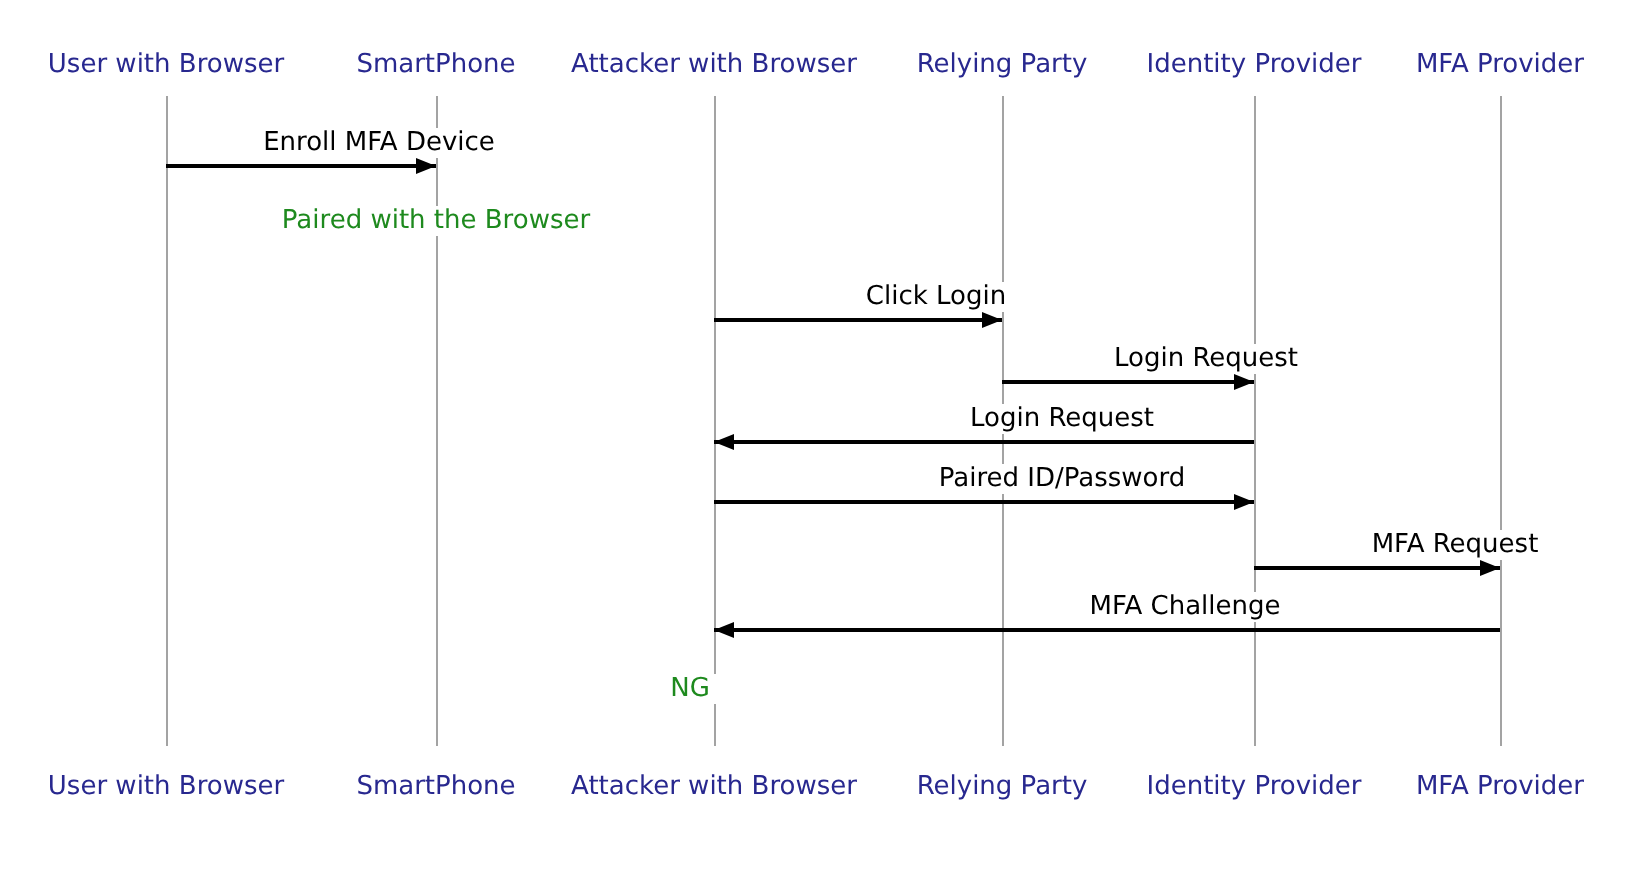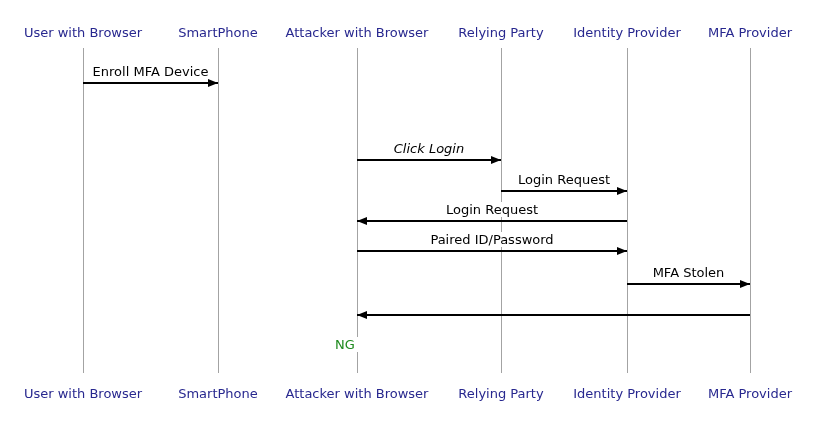--- a/index.html
+++ b/index.html
@@ -20,21 +20,21 @@
   }
   .arrowhead{
     position:absolute;width:0;height:0;
     border-top:4px solid transparent;border-bottom:4px solid transparent;z-index:2;
   }
   .arrowhead.right{border-left:10px solid var(--msg-color,#000);}
   .arrowhead.left{border-right:10px solid var(--msg-color,#000);}
   .msg-label{
     position:absolute;transform:translateX(-50%);
     font-size:13px;color:var(--msg-color,#000);background:#fff;
-    padding:0 3px;white-space:nowrap;z-index:3;line-height:15px;
+    padding:0 3px;white-space:nowrap;z-index:3;line-height:15px;margin-left:39px;
   }
   .note{
     position:absolute;transform:translateX(-50%);
     font-size:13px;color:var(--note-color,#1e8a1e);background:#fff;
     padding:0 5px;white-space:nowrap;z-index:3;line-height:15px;
   }
   .watermark{
     position:absolute;right:14px;top:422px;
     font-size:14px;color:var(--watermark-color,#1c1c1c);
     white-space:nowrap;z-index:3;
@@ -58,31 +58,33 @@
     <div class="lifeline" style="left: 501px; top: 48px; height: 325px;"></div>
     <div class="actor-label" style="left: 627px; top: 25px;">Identity Provider</div>
     <div class="actor-label" style="left: 627px; top: 386px;">Identity Provider</div>
     <div class="lifeline" style="left: 627px; top: 48px; height: 325px;"></div>
     <div class="actor-label" style="left: 750px; top: 25px;">MFA Provider</div>
     <div class="actor-label" style="left: 750px; top: 386px;">MFA Provider</div>
     <div class="lifeline" style="left: 750px; top: 48px; height: 325px;"></div>
     <div class="msg-line" style="left: 83px; top: 82px; width: 135px;"></div>
     <div class="arrowhead right" style="left: 208px; top: 79px;"></div>
     <div class="msg-label" style="left: 150.5px; top: 64px;">Enroll MFA Device</div>
+    <div class="note" style="left: 218px; top: 103px;">Paired with the Browser</div>
     <div class="msg-line" style="left: 357px; top: 159px; width: 144px;"></div>
     <div class="arrowhead right" style="left: 491px; top: 156px;"></div>
-    <div class="msg-label" style="left: 429px; top: 141px; font-style: italic;">Click Login</div>
+    <div class="msg-label" style="left: 429px; top: 141px;">Click Login</div>
     <div class="msg-line" style="left: 501px; top: 190px; width: 126px;"></div>
     <div class="arrowhead right" style="left: 617px; top: 187px;"></div>
     <div class="msg-label" style="left: 564px; top: 172px;">Login Request</div>
     <div class="msg-line" style="left: 357px; top: 220px; width: 270px;"></div>
     <div class="arrowhead left" style="left: 357px; top: 217px;"></div>
     <div class="msg-label" style="left: 492px; top: 202px;">Login Request</div>
     <div class="msg-line" style="left: 357px; top: 250px; width: 270px;"></div>
     <div class="arrowhead right" style="left: 617px; top: 247px;"></div>
     <div class="msg-label" style="left: 492px; top: 232px;">Paired ID/Password</div>
     <div class="msg-line" style="left: 627px; top: 283px; width: 123px;"></div>
     <div class="arrowhead right" style="left: 740px; top: 280px;"></div>
-    <div class="msg-label" style="left: 688.5px; top: 265px;">MFA Stolen</div>
+    <div class="msg-label" style="left: 688.5px; top: 265px;">MFA Request</div>
     <div class="msg-line" style="left: 357px; top: 314px; width: 393px;"></div>
     <div class="arrowhead left" style="left: 357px; top: 311px;"></div>
+    <div class="msg-label" style="left: 553.5px; top: 296px;">MFA Challenge</div>
     <div class="note" style="left: 345px; top: 337px;">NG</div>
   </div>
 
 </body></html>

